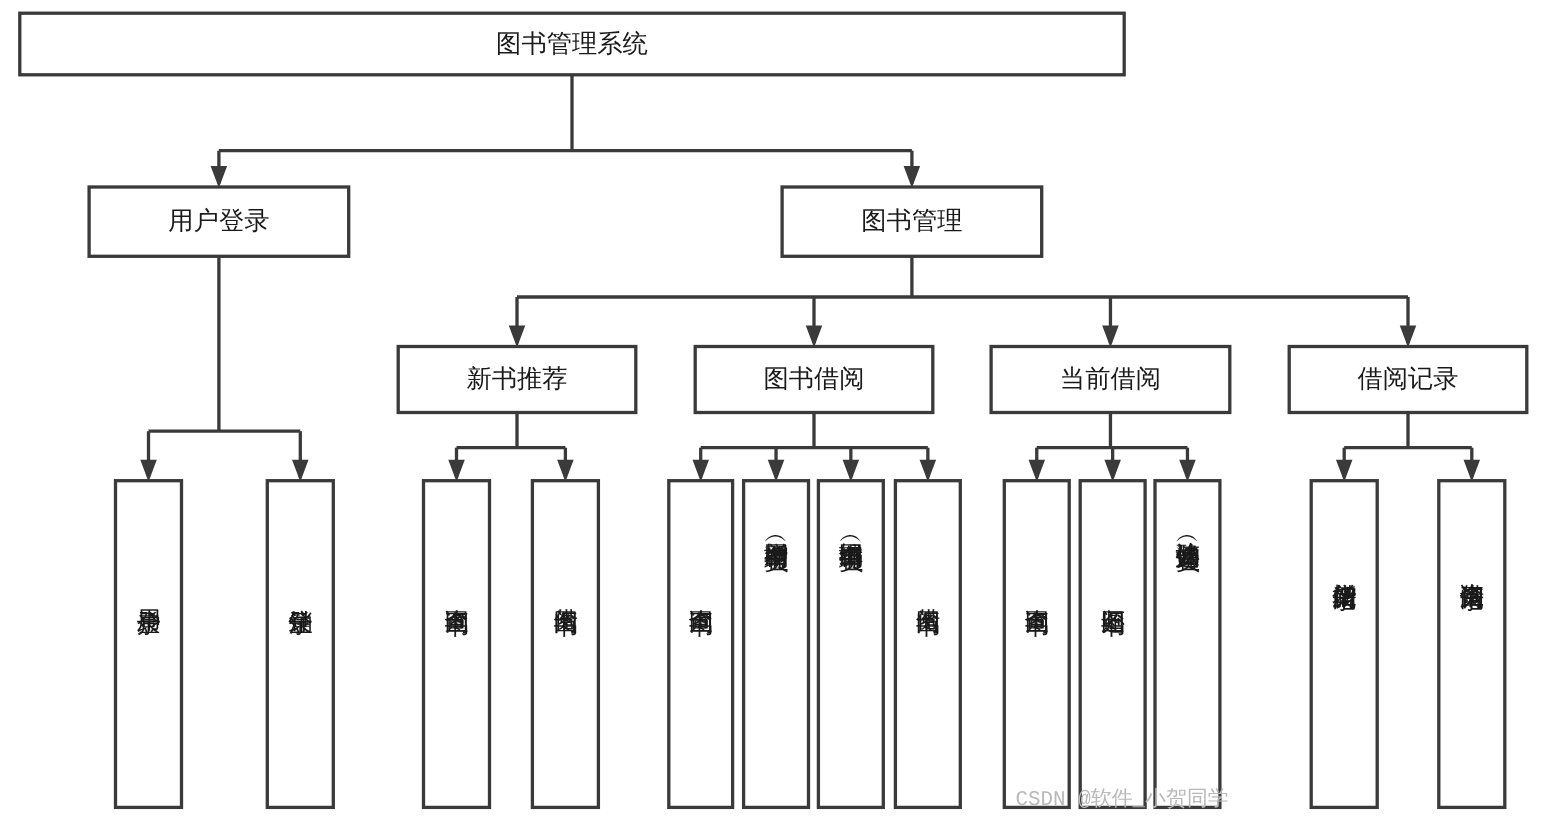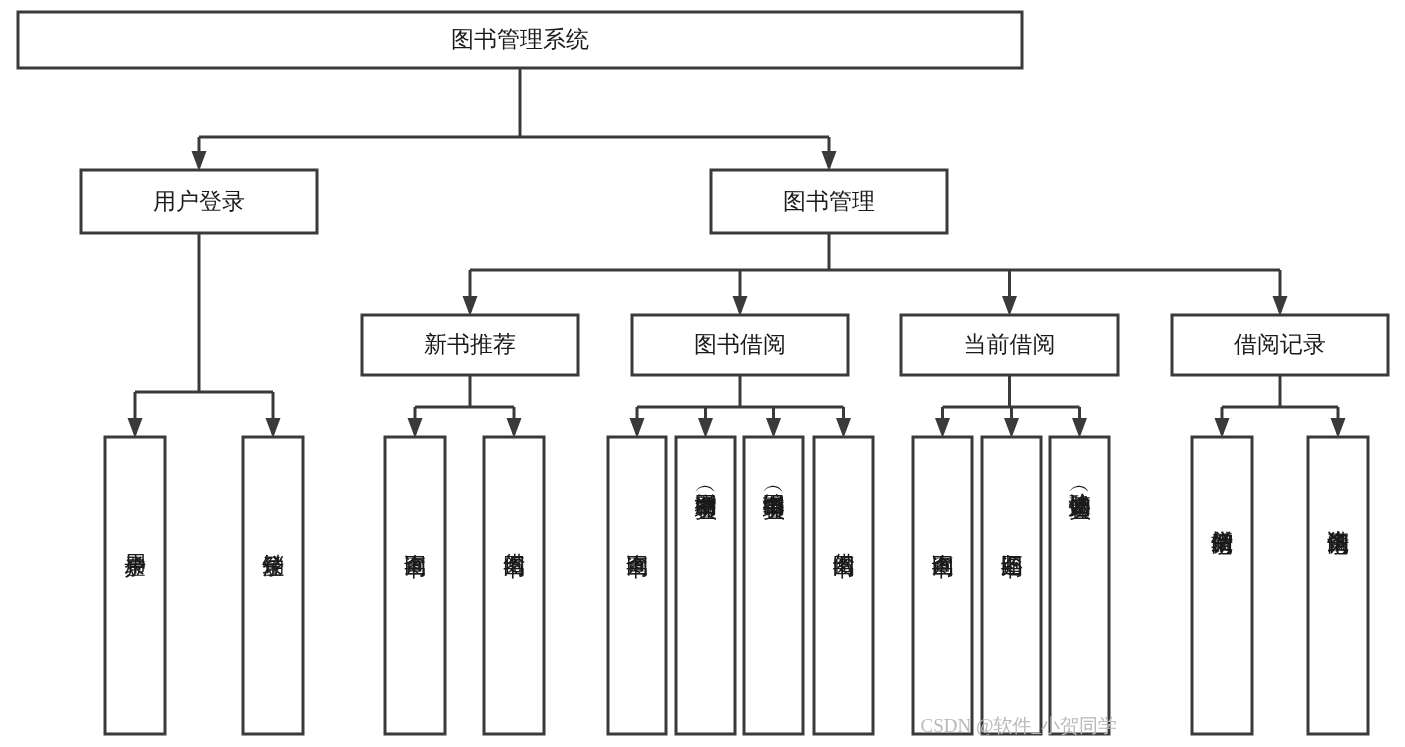--- a/index.html
+++ b/index.html
@@ -64,21 +64,21 @@
     color: #1a1a1a;
     writing-mode: vertical-rl;
     text-orientation: upright;
     white-space: nowrap;
     letter-spacing: 1px;
   }
   .watermark {
     position: absolute;
     right: 14px;
     bottom: 8px;
-    font-family: Liberation Serif, serif;
+    font-family: Liberation Mono, monospace;
     font-size: 19px;
     color: #b9b9b9;
     white-space: nowrap;
     user-select: none;
   }
 </style>
 </head>
 <body>
 
 <div id="chart-root">

